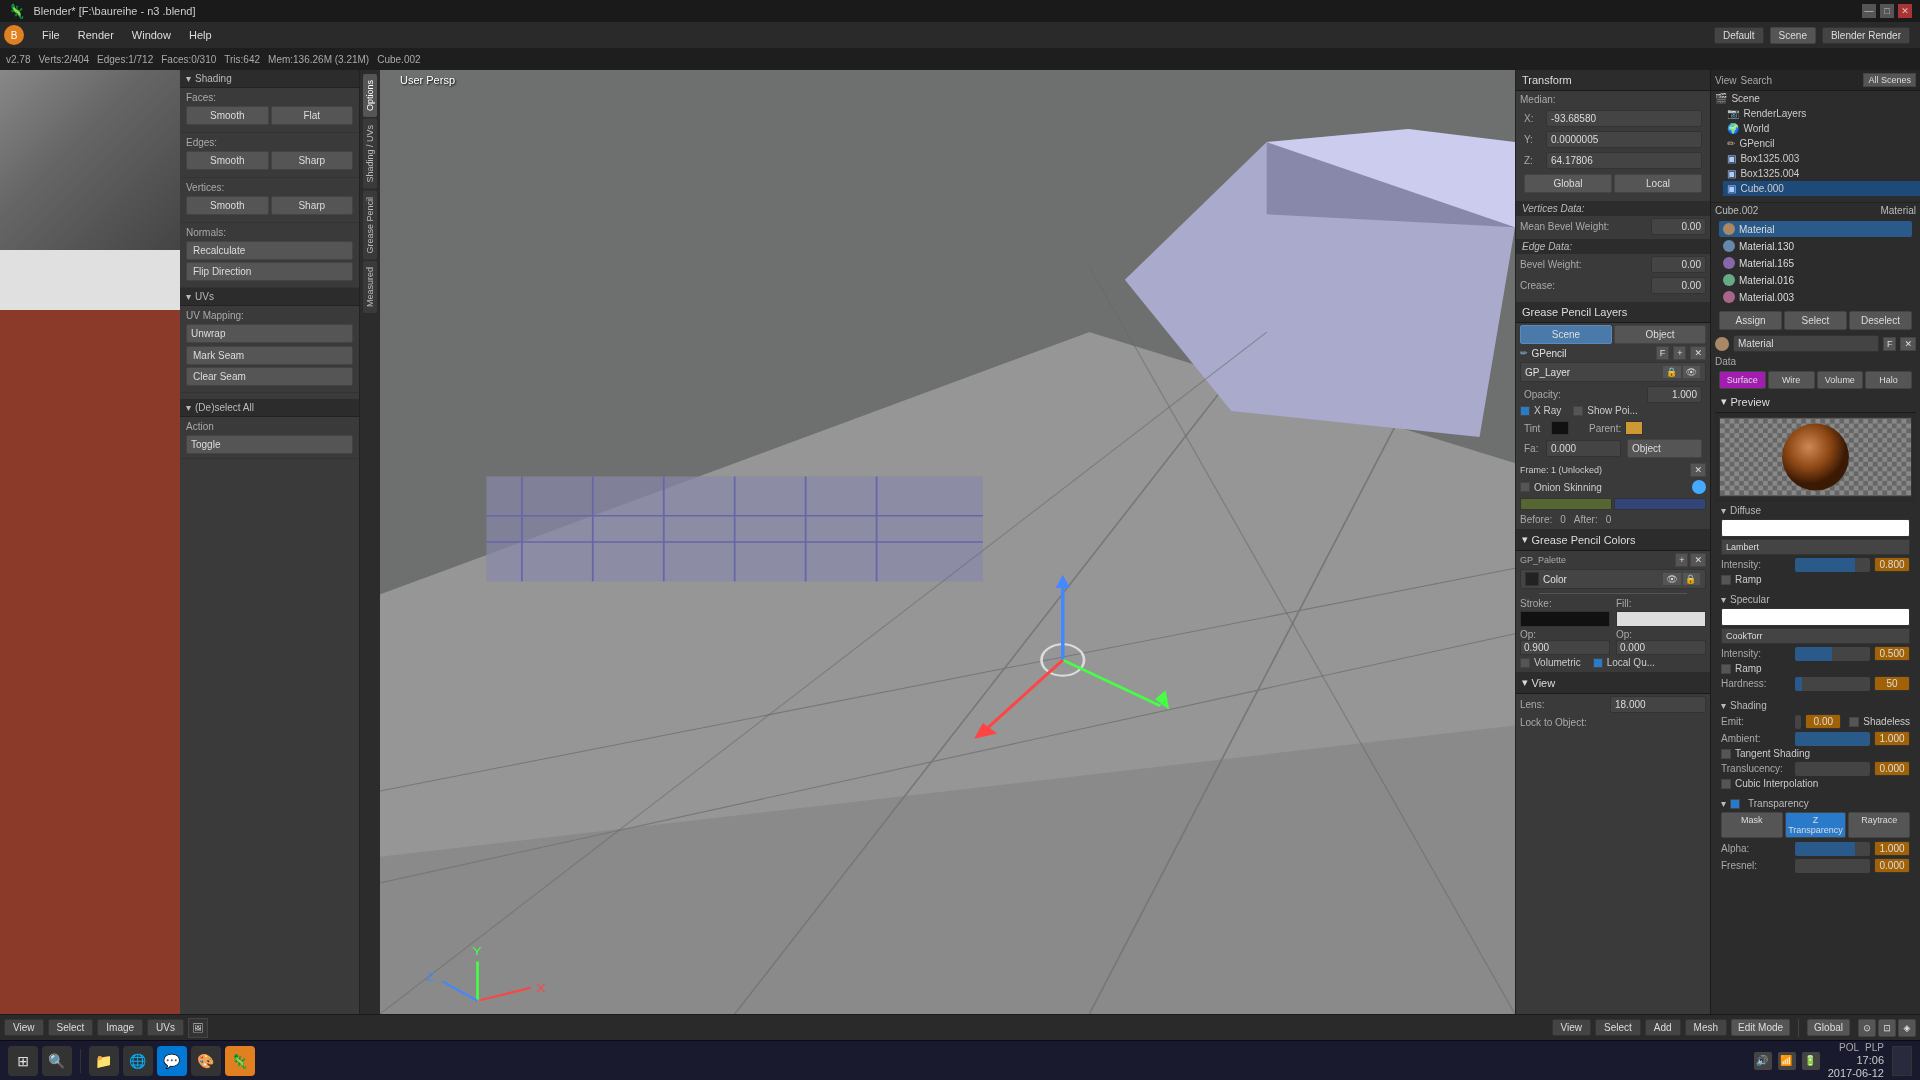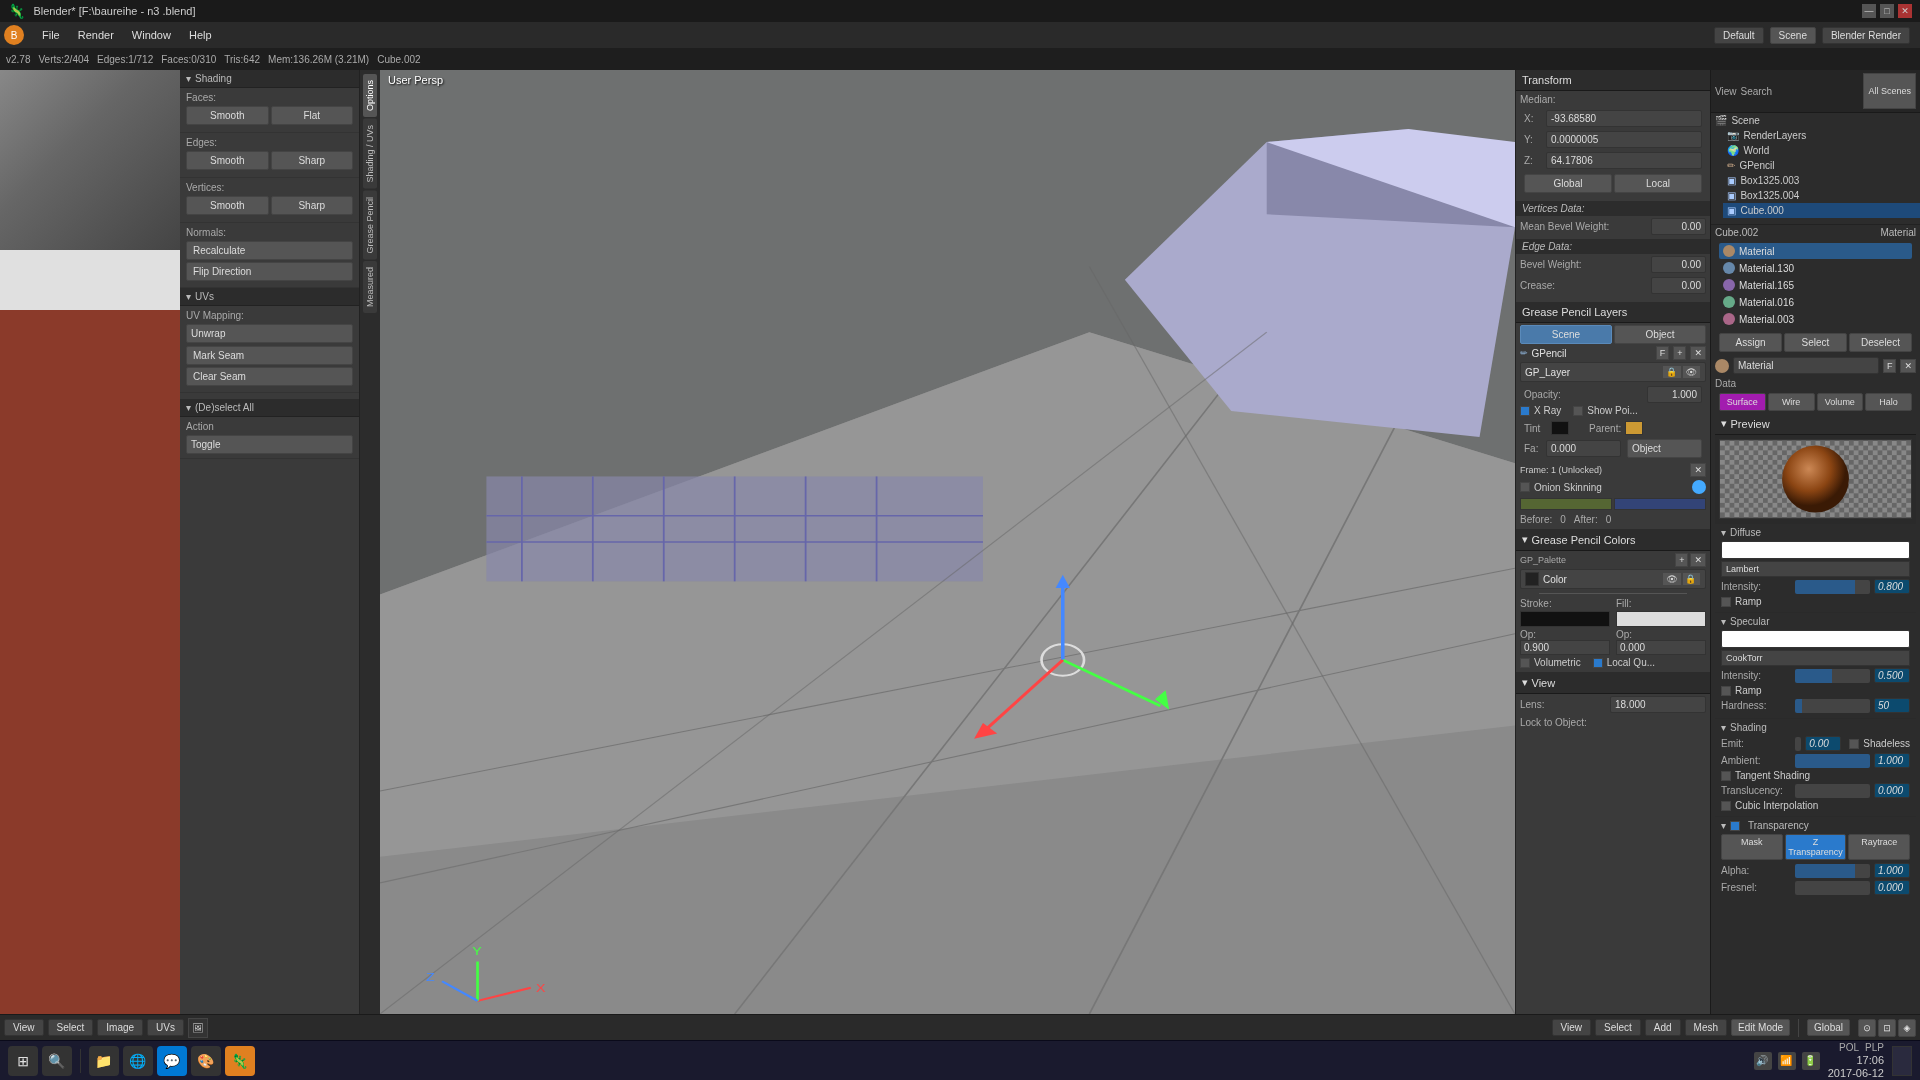--- a/index.html
+++ b/index.html
@@ -184,21 +184,21 @@
     
     .viewport {
       flex: 1;
       background: #6e7070;
       position: relative;
       overflow: hidden;
     }
     .viewport-header {
       position: absolute;
       top: 4px;
-      left: 8px;
+      left: 20px;
       font-size: 11px;
       color: #fff;
       text-shadow: 1px 1px 2px #000;
       z-index: 10;
     }
     
     .viewport-svg {
       position: absolute;
       top: 0; left: 0;
       width: 100%; height: 100%;
@@ -417,28 +417,27 @@
     .slider-label { color: #aaa; font-size: 10px; width: 70px; flex-shrink: 0; }
     .slider-track {
       flex: 1;
       height: 14px;
       background: linear-gradient(to right, #2a5a8a 0%, #2a5a8a 80%, #444 80%);
       border-radius: 2px;
       position: relative;
     }
     .slider-value {
       width: 36px;
-      background: #0c4a6e;
+      background: #a16207;
       border: 1px solid #333;
       color: #ddd;
       font-size: 10px;
       padding: 1px 3px;
-      text-align: left;
-      border-radius: 2px;
-      font-style: italic;
+      text-align: center;
+      border-radius: 2px;
     }
     .checkbox-row {
       display: flex;
       align-items: center;
       gap: 4px;
       margin-bottom: 2px;
     }
     .cb { width: 10px; height: 10px; background: #555; border: 1px solid #444; flex-shrink: 0; }
     .cb-checked { background: #2a7acc; }
     .cb-label { font-size: 10px; color: #ccc; }
@@ -881,21 +880,21 @@
           <span class="value-label">Lock to Object:</span>
         </div>
       </div>
     </div>
 
     <div class="outliner-panel">
       <div class="outliner-header">
         <span style="color:#aaa;font-size:10px;">View</span>
         <span style="color:#aaa;font-size:10px;">Search</span>
         <div style="flex:1;"></div>
-        <span style="background:#555;border:1px solid #444;padding:12px 4px;font-size:9px;color:#ddd;cursor:pointer;">All Scenes</span>
+        <span style="background:#555;border:1px solid #444;padding:1px 4px;font-size:9px;color:#ddd;cursor:pointer;">All Scenes</span>
       </div>
       <div class="outliner-item">
         <span style="color:#e0a030;">🎬</span>
         <span>Scene</span>
       </div>
       <div class="outliner-item indent-1">
         <span style="color:#88aacc;">📷</span>
         <span>RenderLayers</span>
       </div>
       <div class="outliner-item indent-1">

